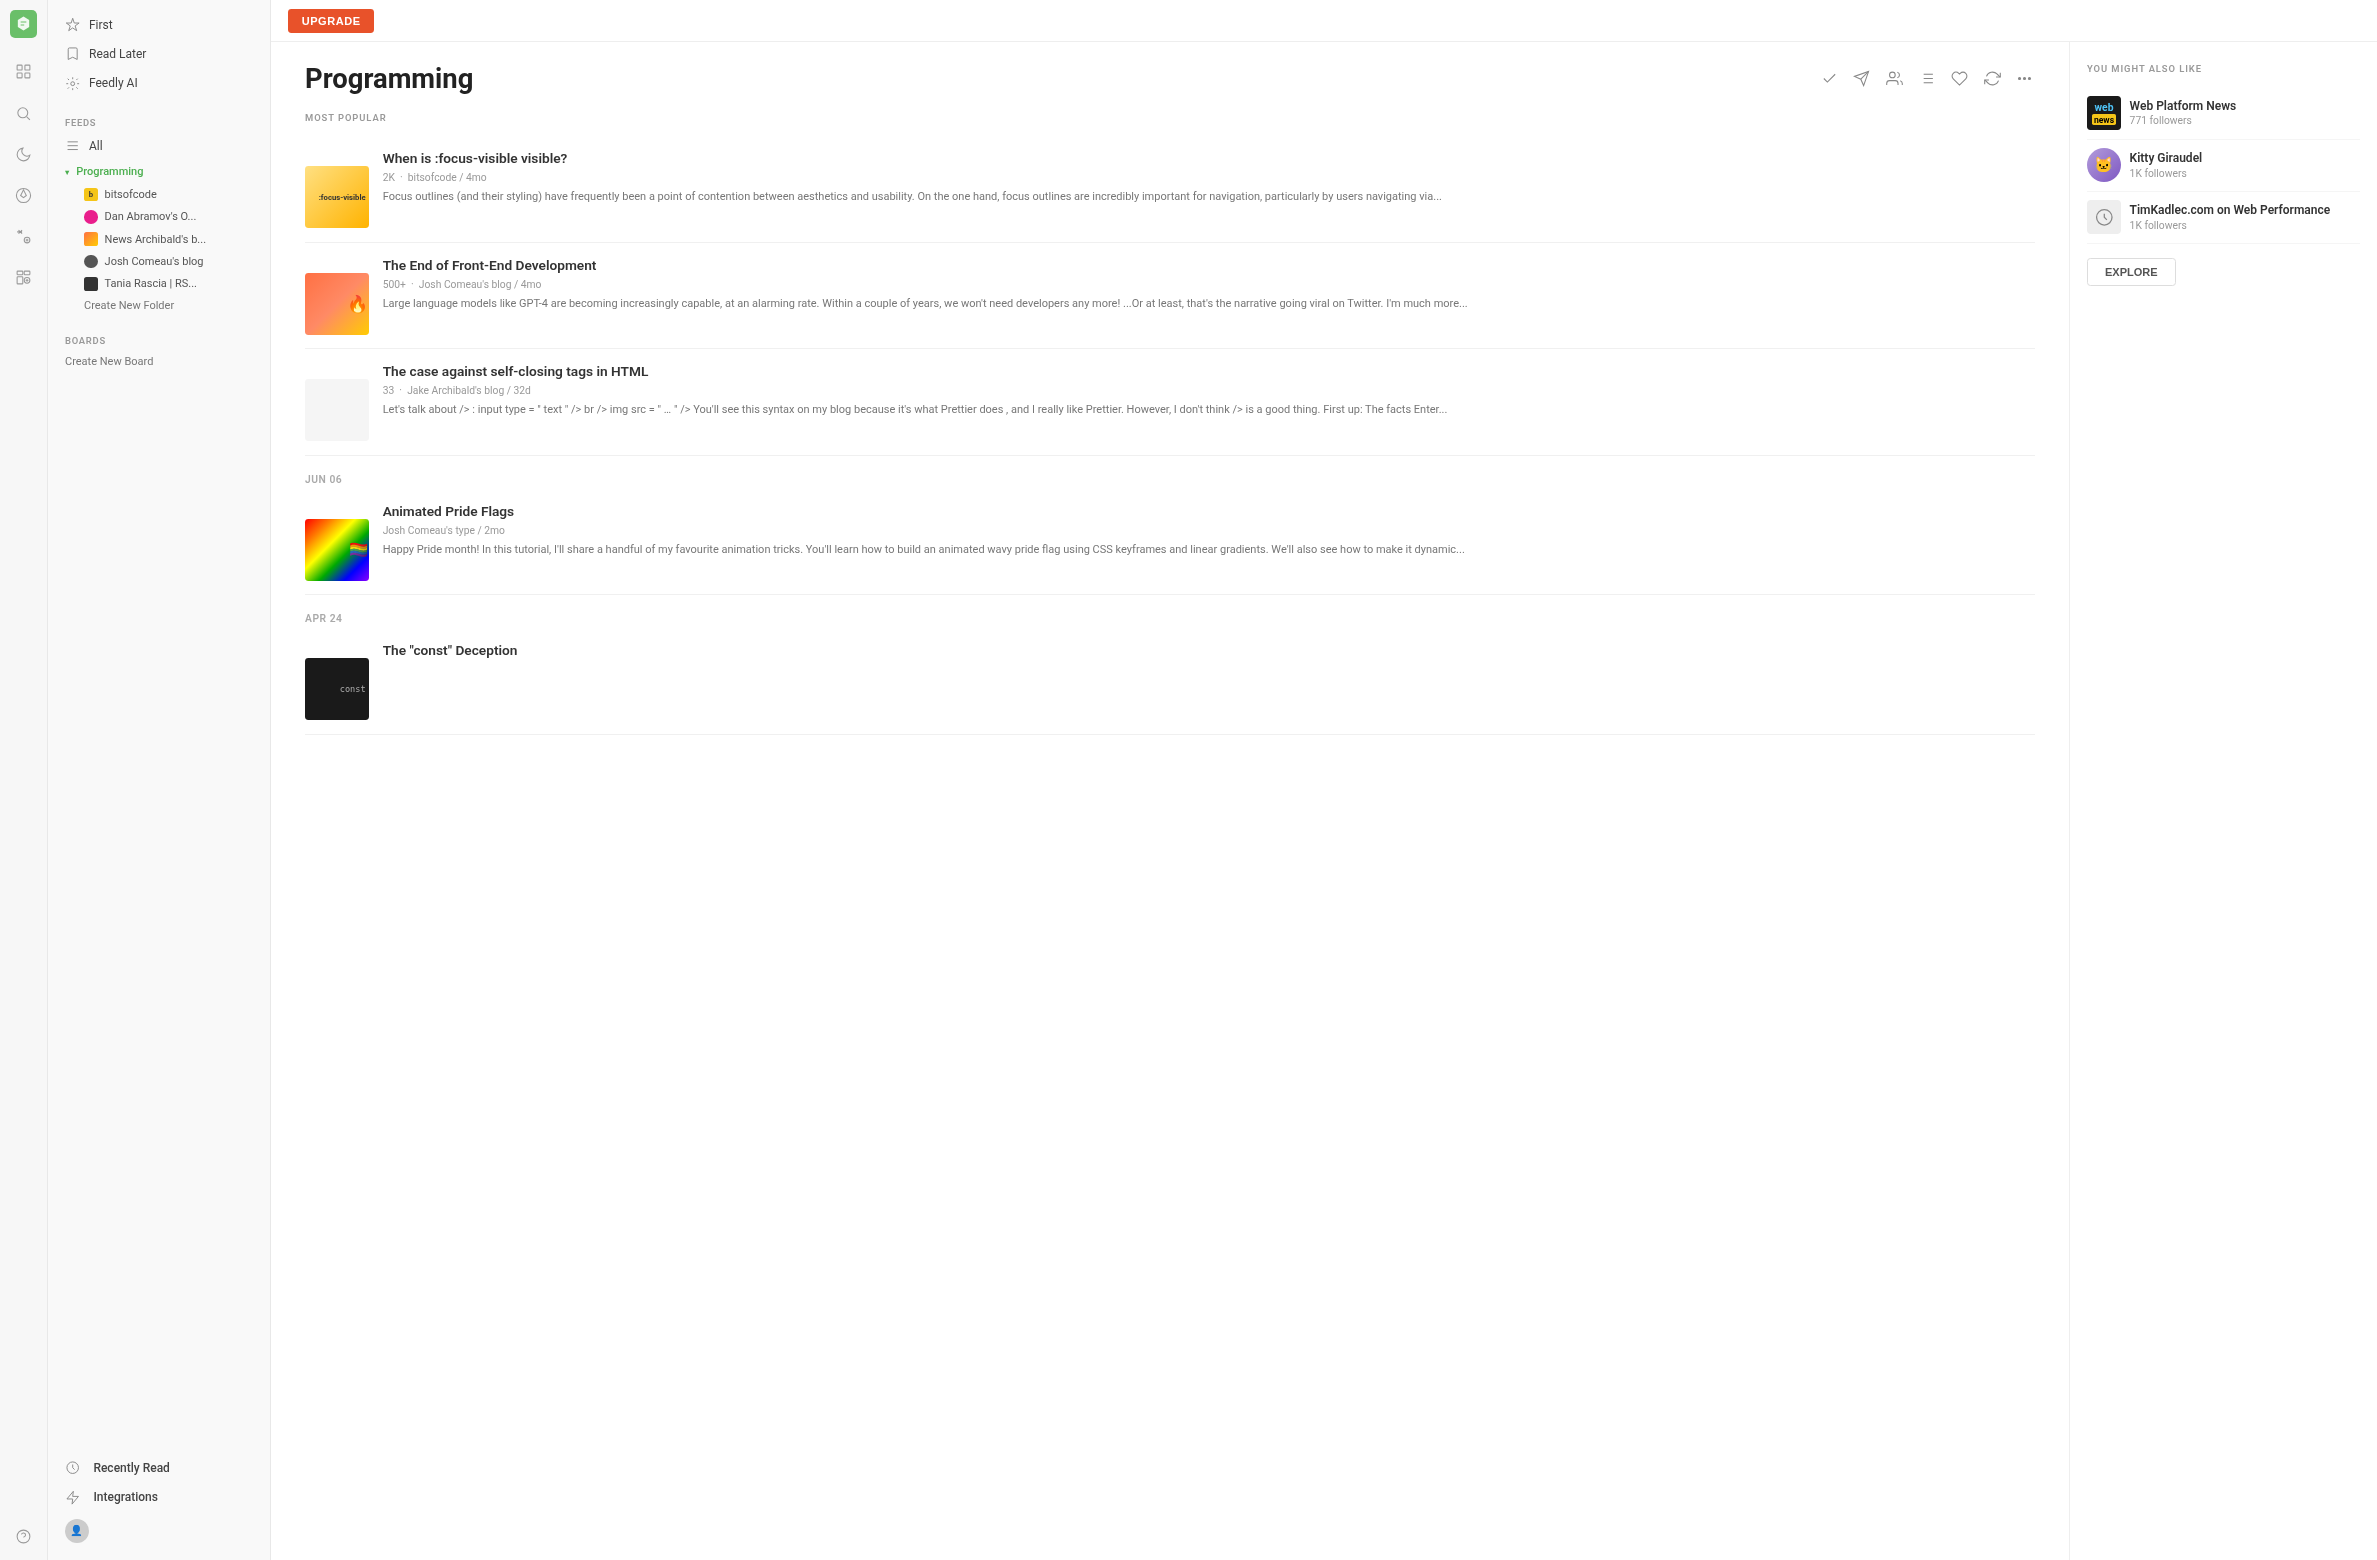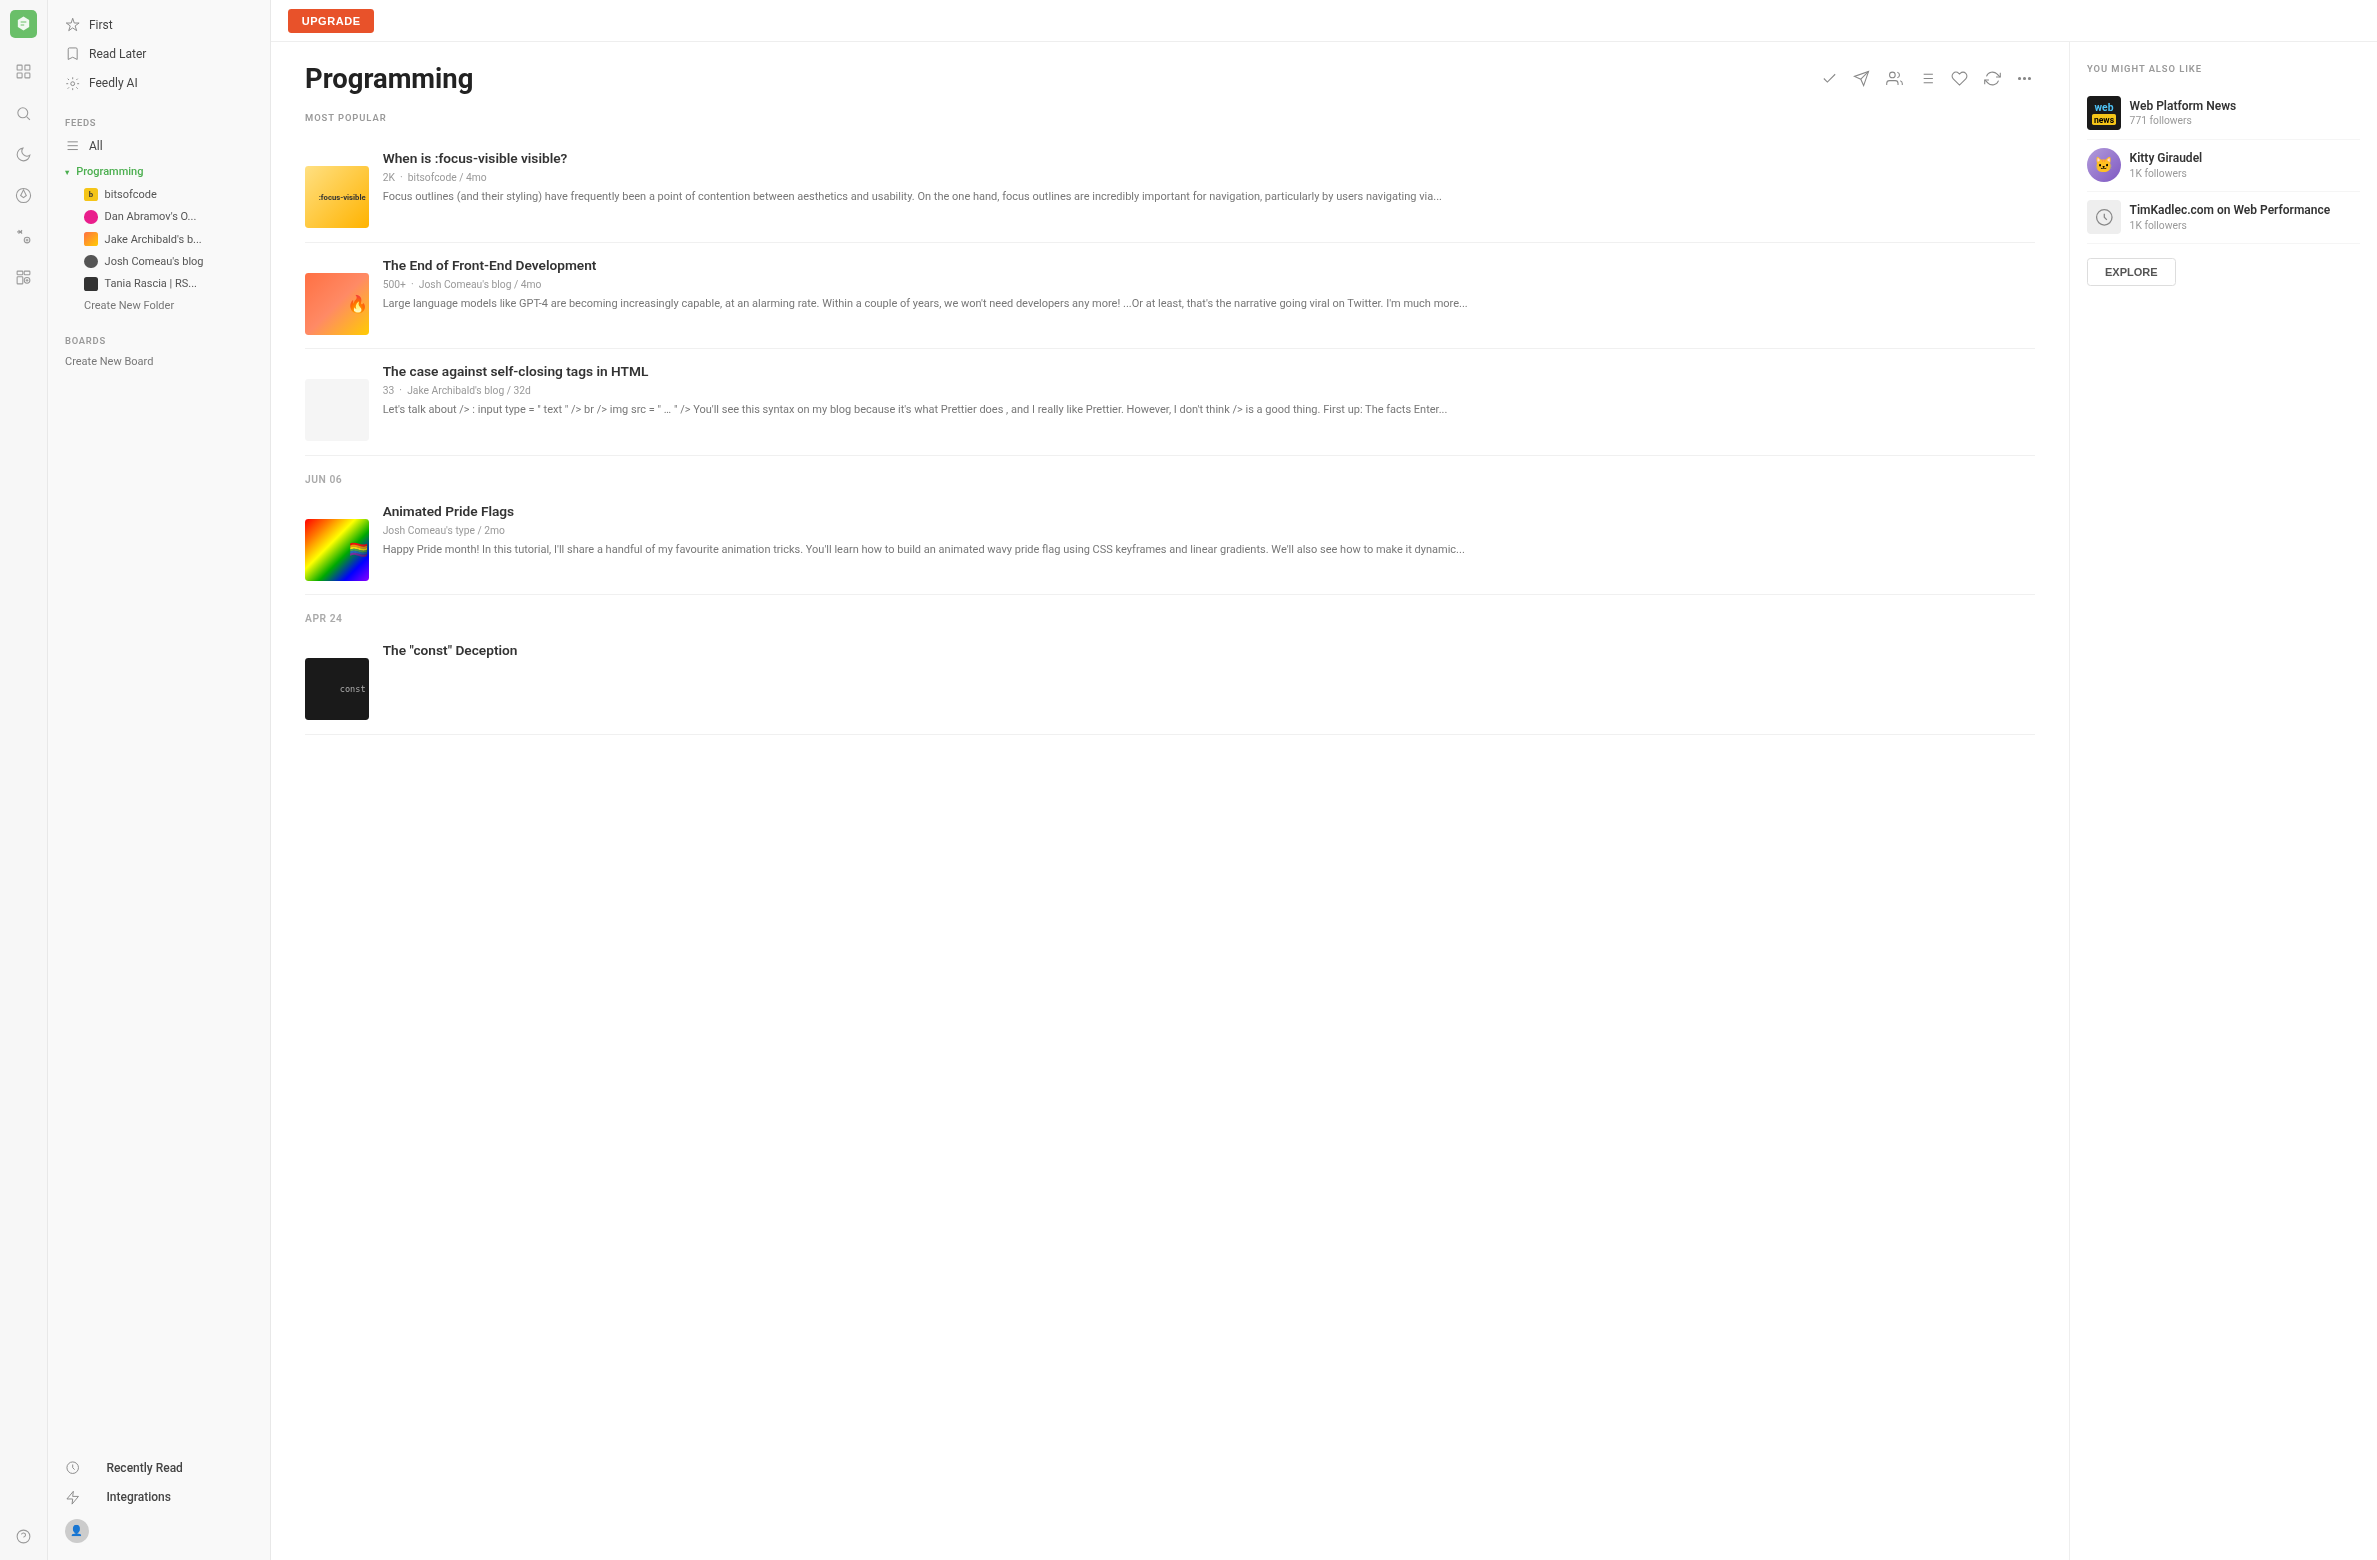--- a/index.html
+++ b/index.html
@@ -95,21 +95,21 @@
       cursor: pointer;
       font-size: 11px;
       color: #777;
     }
 
     .sidebar-bottom {
       margin-top: auto;
       padding-bottom: 10.3px;
     }
     .sidebar-bottom-item {
-      display: flex; align-items: center; gap: 26px;
+      display: flex; align-items: center; gap: 13px;
       padding: 6.9px 17px;
       cursor: pointer;
       font-size: 12px;
       color: #444;
       font-weight: 500;
       text-align: right;
     }
     .sidebar-bottom-item .nav-icon { width: 15.4px; height: 15.4px; color: #888; flex-shrink: 0; }
 
     .avatar-item {
@@ -412,21 +412,21 @@
   <div class="subfeed-item">
     <div class="feed-favicon favicon-yellow" style="width:13.7px;height:13.7px;font-size:7.7px;font-weight:700;">b</div>
     <span>bitsofcode</span>
   </div>
   <div class="subfeed-item">
     <div class="feed-favicon" style="width:13.7px;height:13.7px;border-radius:50%;background:#e91e8c;"></div>
     <span>Dan Abramov's O...</span>
   </div>
   <div class="subfeed-item">
     <div class="feed-favicon" style="width:13.7px;height:13.7px;border-radius:2.6px;background:linear-gradient(135deg,#ff7043,#ffcc02);"></div>
-    <span>Jake Archibald's b...</span>
+    <span>News Archibald's b...</span>
   </div>
   <div class="subfeed-item">
     <div class="feed-favicon" style="width:13.7px;height:13.7px;border-radius:50%;background:#555;"></div>
     <span>Josh Comeau's blog</span>
   </div>
   <div class="subfeed-item">
     <div class="feed-favicon" style="width:13.7px;height:13.7px;border-radius:2.6px;background:#333;"></div>
     <span>Tania Rascia | RS...</span>
   </div>
 

